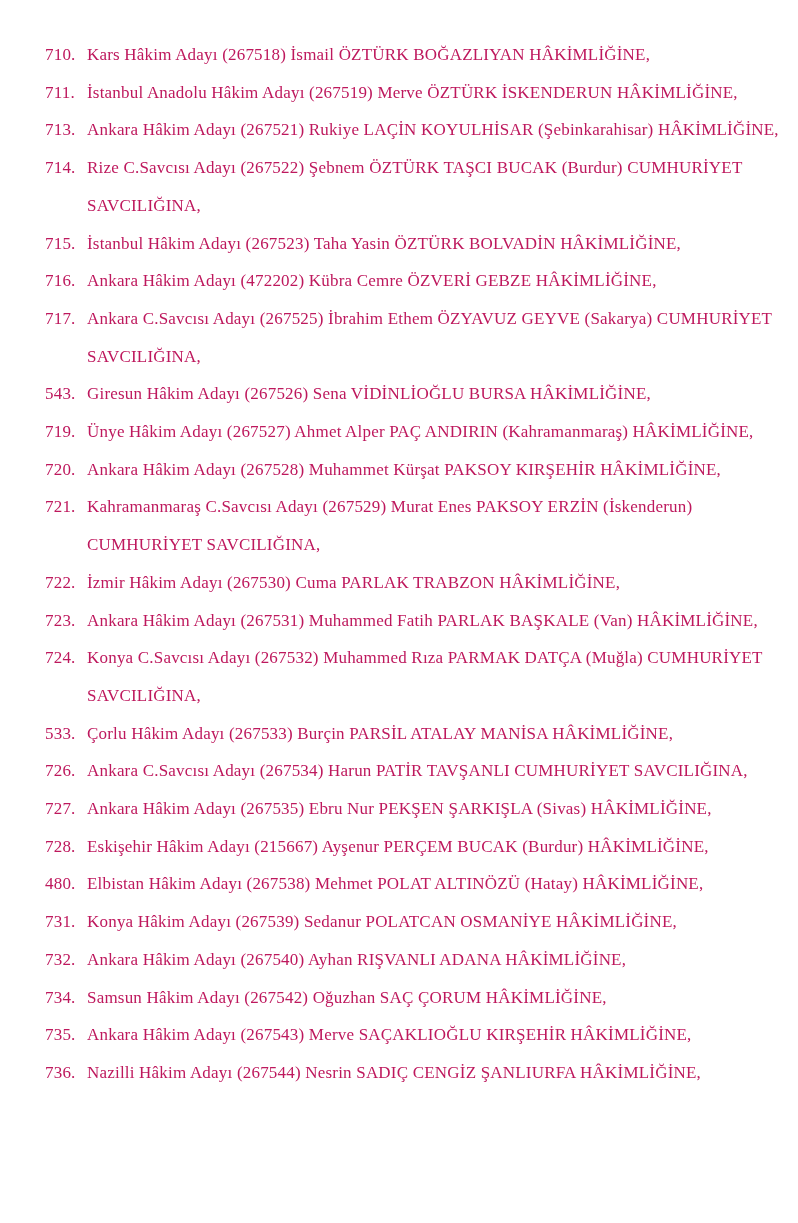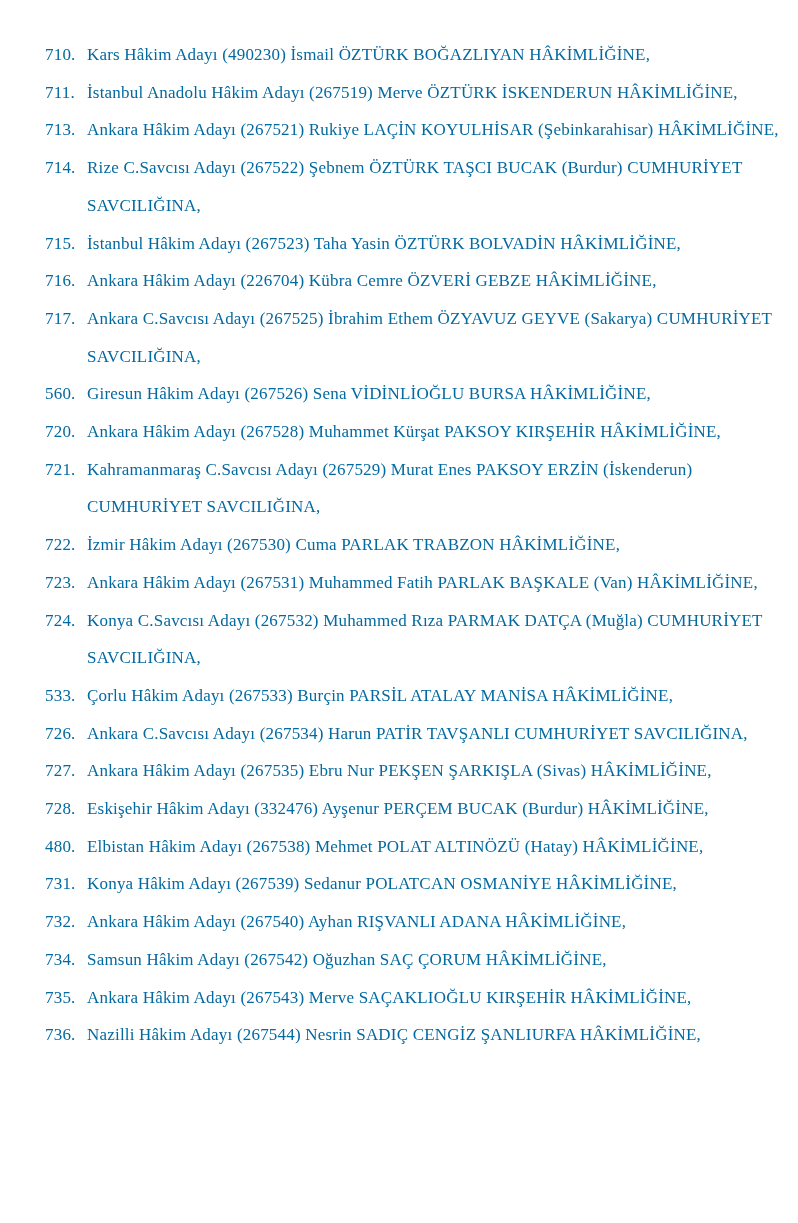--- a/index.html
+++ b/index.html
@@ -7,21 +7,21 @@
     padding: 0;
     background: #ffffff;
   }
   .page {
     position: relative;
     width: 798px;
     height: 1223px;
     background: #ffffff;
     overflow: hidden;
     font-family: "Liberation Serif", "DejaVu Serif", serif;
-    color: #0369a1;
+    color: #be185d;
   }
   .list {
     padding: 36px 28px 0 45px;
   }
   .entry {
     display: flex;
     align-items: flex-start;
   }
   .num {
     flex: 0 0 42px;
@@ -39,21 +39,21 @@
     white-space: pre; 
   }
 </style>
 </head>
 <body>
 
 <div class="page">
   <div class="list" id="assignment-list">
   <div class="entry">
     <span class="num">710.</span>
-    <span class="txt">Kars Hâkim Adayı (490230) İsmail ÖZTÜRK BOĞAZLIYAN HÂKİMLİĞİNE,</span>
+    <span class="txt">Kars Hâkim Adayı (267518) İsmail ÖZTÜRK BOĞAZLIYAN HÂKİMLİĞİNE,</span>
   </div>
 
   <div class="entry">
     <span class="num">711.</span>
     <span class="txt">İstanbul Anadolu Hâkim Adayı (267519) Merve ÖZTÜRK İSKENDERUN HÂKİMLİĞİNE,</span>
   </div>
 
 
   <div class="entry">
     <span class="num">713.</span>
@@ -66,34 +66,38 @@
 SAVCILIĞINA,</span>
   </div>
 
   <div class="entry">
     <span class="num">715.</span>
     <span class="txt">İstanbul Hâkim Adayı (267523) Taha Yasin ÖZTÜRK BOLVADİN HÂKİMLİĞİNE,</span>
   </div>
 
   <div class="entry">
     <span class="num">716.</span>
-    <span class="txt">Ankara Hâkim Adayı (226704) Kübra Cemre ÖZVERİ GEBZE HÂKİMLİĞİNE,</span>
+    <span class="txt">Ankara Hâkim Adayı (472202) Kübra Cemre ÖZVERİ GEBZE HÂKİMLİĞİNE,</span>
   </div>
 
   <div class="entry">
     <span class="num">717.</span>
     <span class="txt">Ankara C.Savcısı Adayı (267525) İbrahim Ethem ÖZYAVUZ GEYVE (Sakarya) CUMHURİYET
 SAVCILIĞINA,</span>
   </div>
 
   <div class="entry">
-    <span class="num">560.</span>
+    <span class="num">543.</span>
     <span class="txt">Giresun Hâkim Adayı (267526) Sena VİDİNLİOĞLU BURSA HÂKİMLİĞİNE,</span>
   </div>
 
+  <div class="entry">
+    <span class="num">719.</span>
+    <span class="txt">Ünye Hâkim Adayı (267527) Ahmet Alper PAÇ ANDIRIN (Kahramanmaraş) HÂKİMLİĞİNE,</span>
+  </div>
 
   <div class="entry">
     <span class="num">720.</span>
     <span class="txt">Ankara Hâkim Adayı (267528) Muhammet Kürşat PAKSOY KIRŞEHİR HÂKİMLİĞİNE,</span>
   </div>
 
   <div class="entry">
     <span class="num">721.</span>
     <span class="txt">Kahramanmaraş C.Savcısı Adayı (267529) Murat Enes PAKSOY ERZİN (İskenderun)
 CUMHURİYET SAVCILIĞINA,</span>
@@ -125,21 +129,21 @@
     <span class="txt">Ankara C.Savcısı Adayı (267534) Harun PATİR TAVŞANLI CUMHURİYET SAVCILIĞINA,</span>
   </div>
 
   <div class="entry">
     <span class="num">727.</span>
     <span class="txt">Ankara Hâkim Adayı (267535) Ebru Nur PEKŞEN ŞARKIŞLA (Sivas) HÂKİMLİĞİNE,</span>
   </div>
 
   <div class="entry">
     <span class="num">728.</span>
-    <span class="txt">Eskişehir Hâkim Adayı (332476) Ayşenur PERÇEM BUCAK (Burdur) HÂKİMLİĞİNE,</span>
+    <span class="txt">Eskişehir Hâkim Adayı (215667) Ayşenur PERÇEM BUCAK (Burdur) HÂKİMLİĞİNE,</span>
   </div>
 
 
   <div class="entry">
     <span class="num">480.</span>
     <span class="txt">Elbistan Hâkim Adayı (267538) Mehmet POLAT ALTINÖZÜ (Hatay) HÂKİMLİĞİNE,</span>
   </div>
 
   <div class="entry">
     <span class="num">731.</span>

